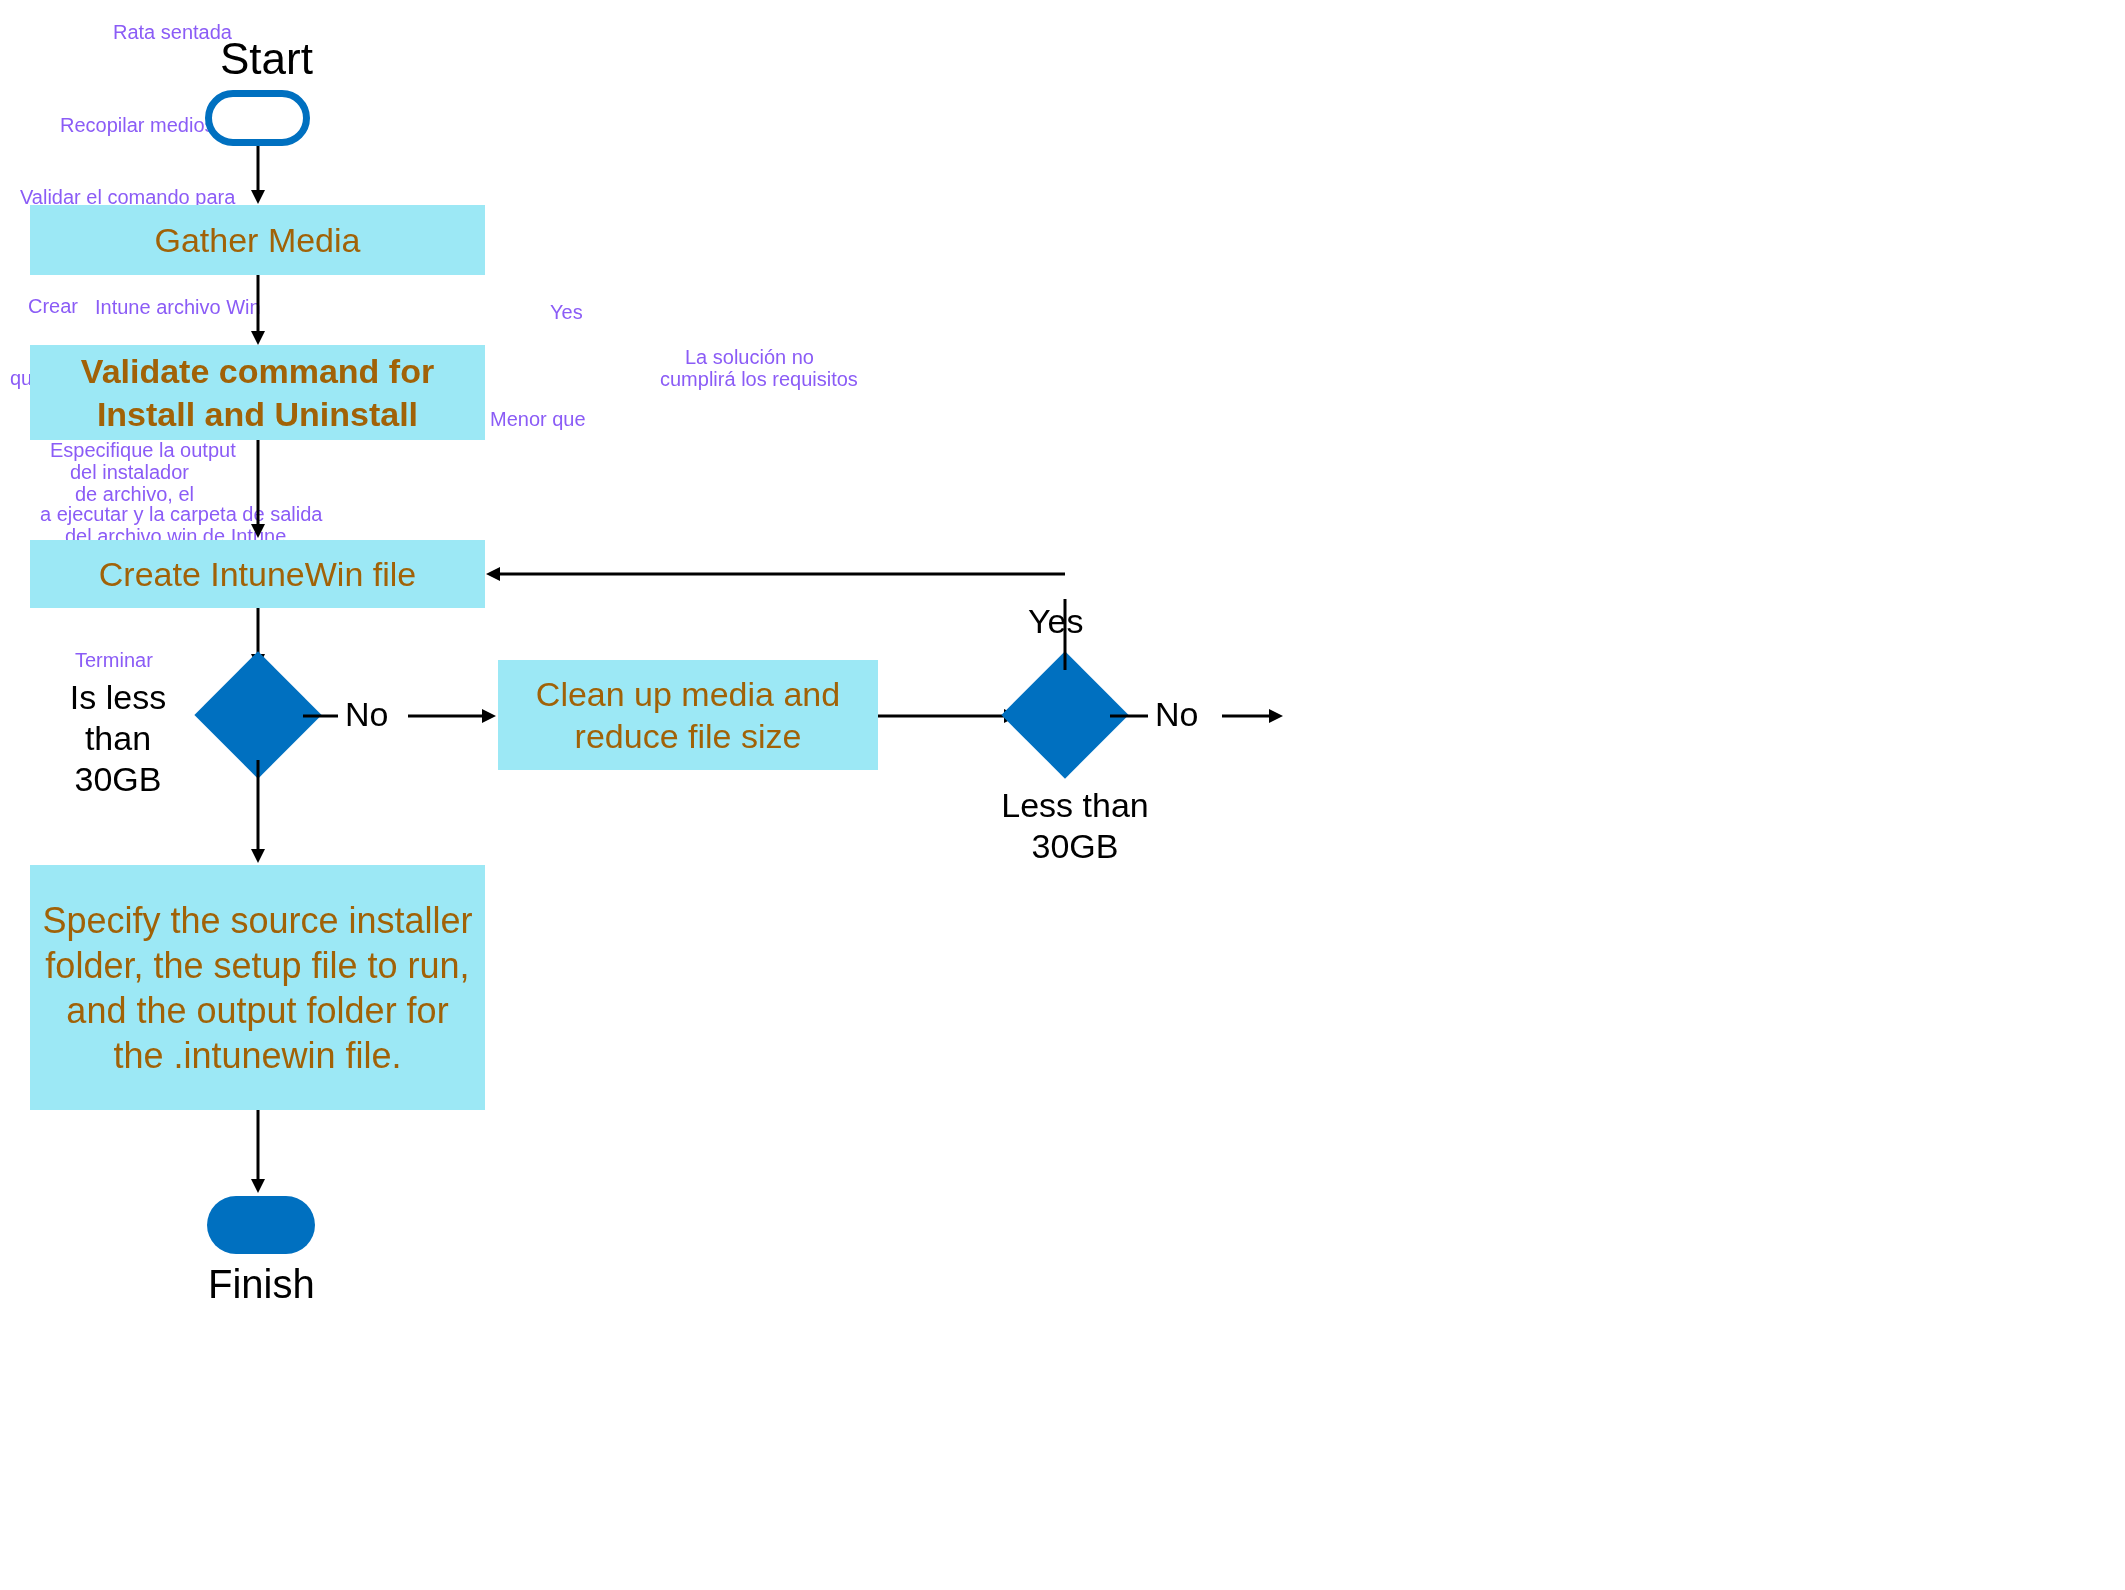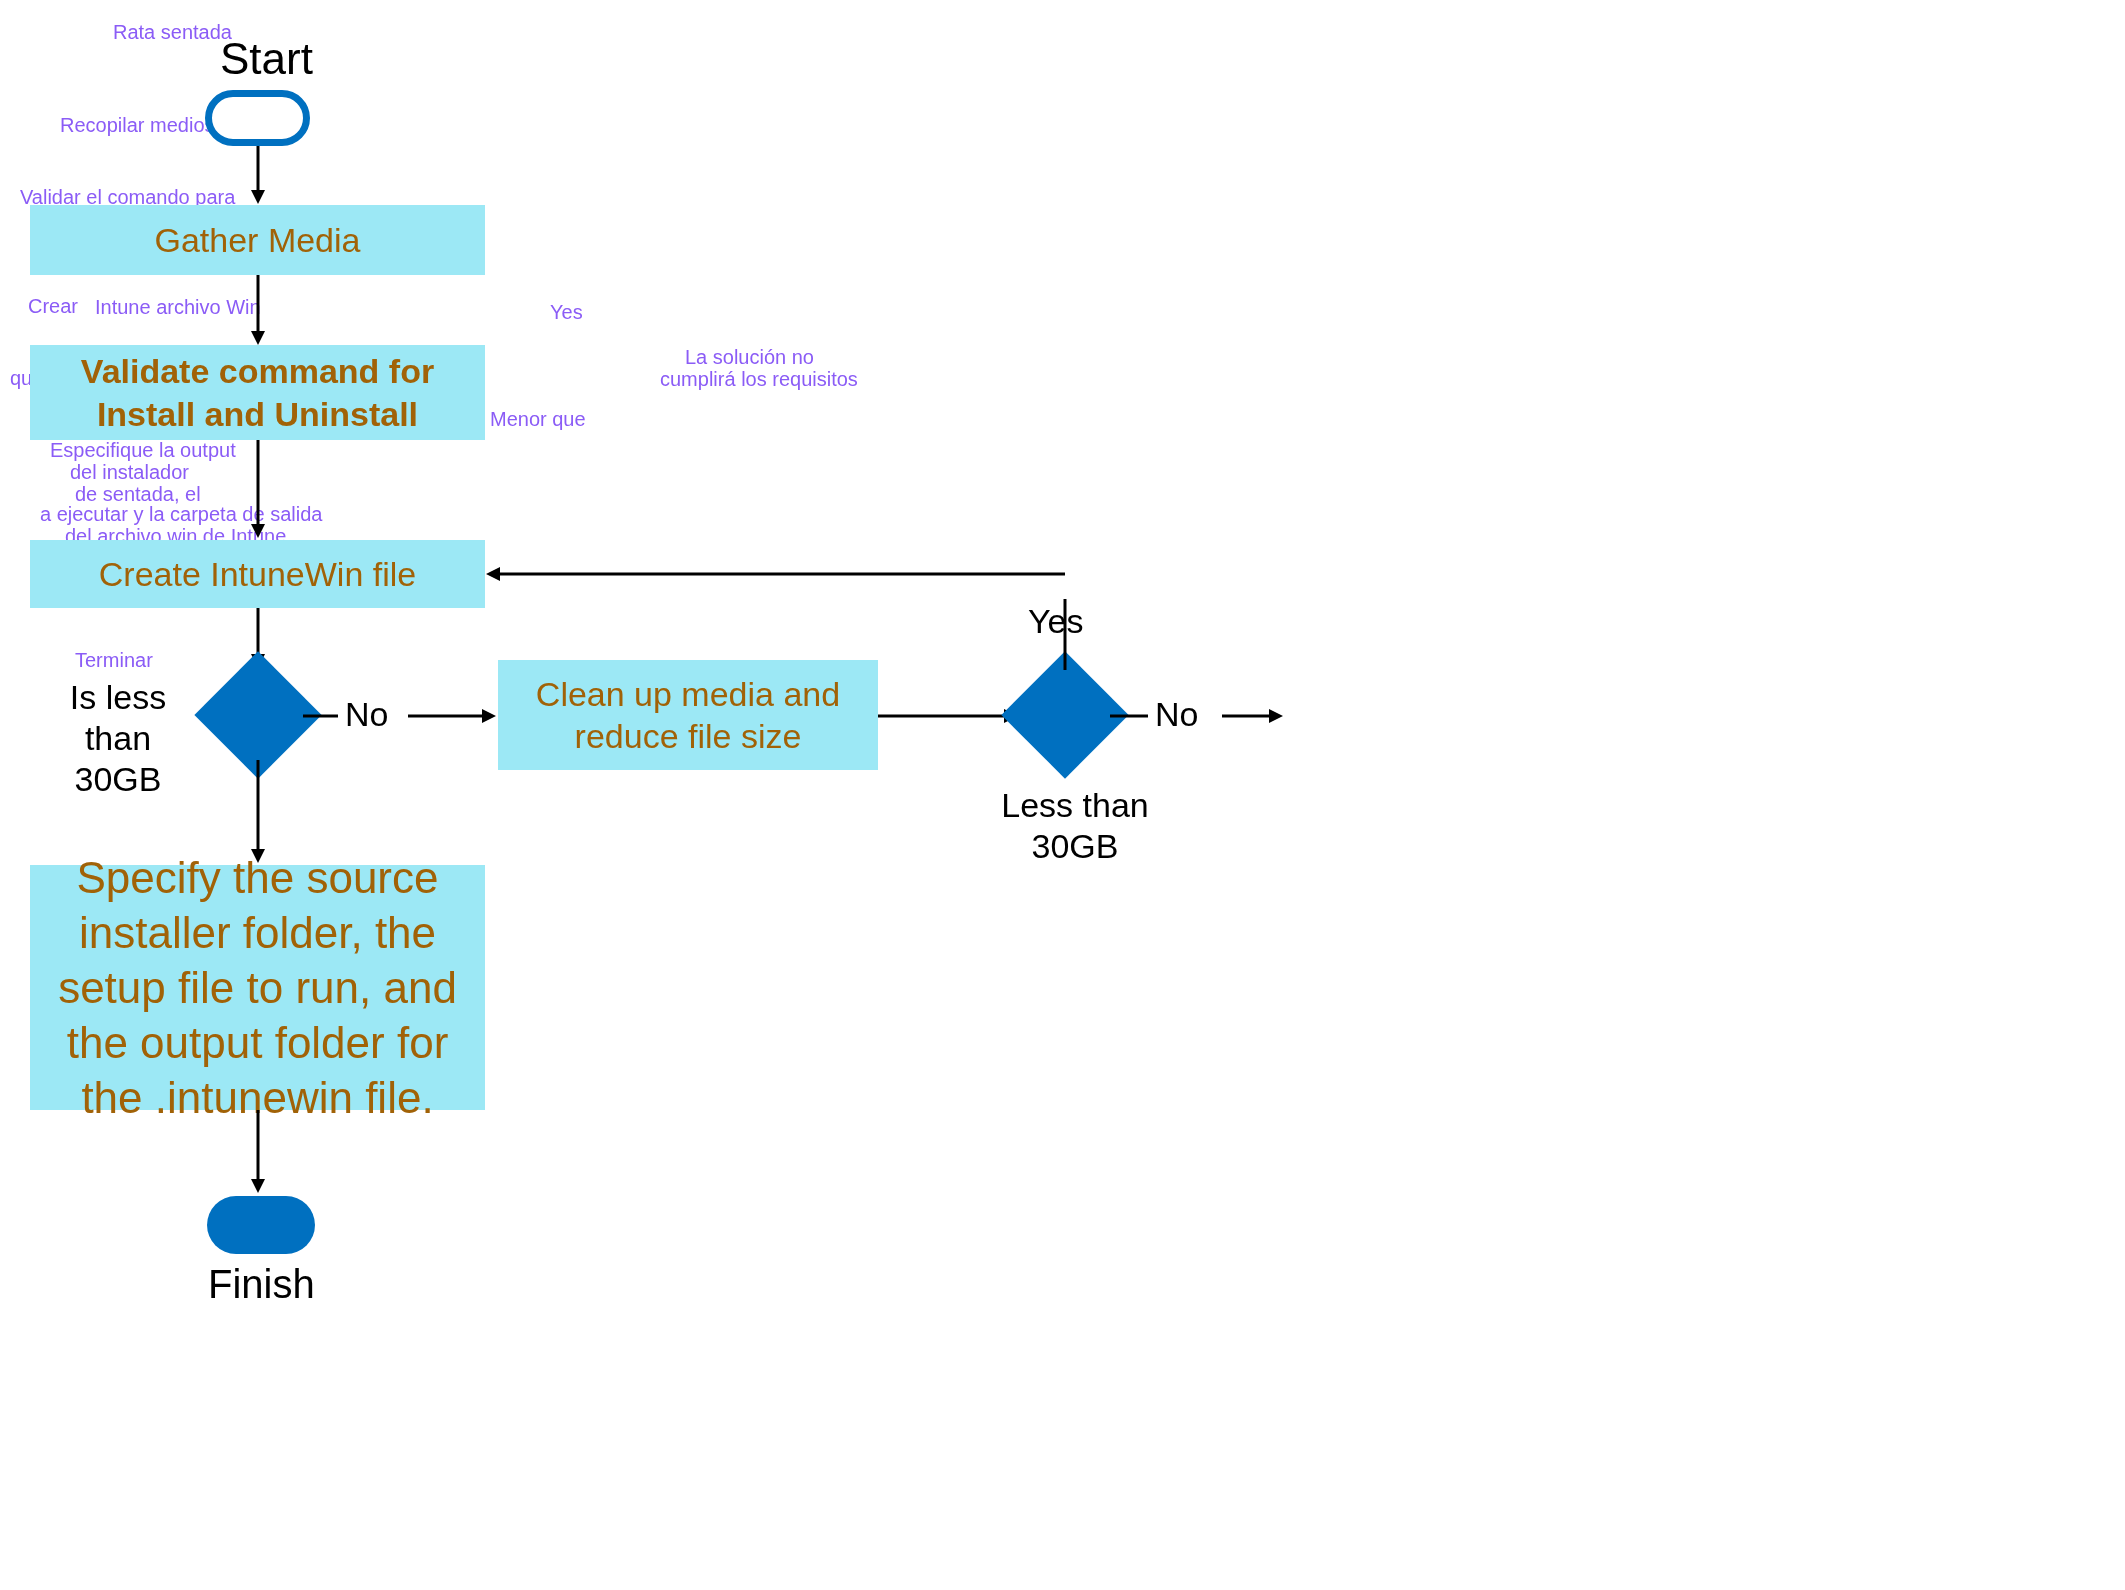--- a/index.html
+++ b/index.html
@@ -117,21 +117,21 @@
   <div class="label-small" style="left:550px;top:300px;">Yes</div>
   <div class="label-small" style="left:50px;top:346px;">Es menor</div>
   <div class="label-small" style="left:10px;top:366px;">que 30 GB</div>
   <div class="label-small" style="left:260px;top:344px;">Limpieza de medios y</div>
   <div class="label-small" style="left:258px;top:366px;">Reducir el tamaño del</div>
   <div class="label-small" style="left:685px;top:345px;">La solución no</div>
   <div class="label-small" style="left:660px;top:367px;">cumplirá los requisitos</div>
   <div class="label-small" style="left:490px;top:407px;">Menor que</div>
   <div class="label-small" style="left:50px;top:438px;">Especifique la output</div>
   <div class="label-small" style="left:70px;top:460px;">del instalador</div>
-  <div class="label-small" style="left:75px;top:482px;">de sentada, el</div>
+  <div class="label-small" style="left:75px;top:482px;">de archivo, el</div>
   <div class="label-small" style="left:40px;top:502px;">a ejecutar y la carpeta de salida</div>
   <div class="label-small" style="left:65px;top:524px;">del archivo win de Intune.</div>
   <div class="label-small" style="left:75px;top:648px;">Terminar</div>
 
   <div class="start-text">Start</div>
   <div class="start-pill"></div>
 
   <svg class="conn" style="left:248px;top:146px;" width="20" height="60">
     <line x1="10" y1="0" x2="10" y2="46" stroke="#000" stroke-width="3"></line>
     <polygon points="10,58 3,44 17,44" fill="#000"></polygon>
@@ -193,21 +193,21 @@
     <line x1="112" y1="10" x2="161" y2="10" stroke="#000" stroke-width="3"></line>
     <polygon points="173,10 159,3 159,17" fill="#000"></polygon>
   </svg>
 
 
   <svg class="conn" style="left:248px;top:760px;" width="20" height="105">
     <line x1="10" y1="0" x2="10" y2="91" stroke="#000" stroke-width="3"></line>
     <polygon points="10,103 3,89 17,89" fill="#000"></polygon>
   </svg>
 
-  <div class="proc-box" style="left:30px;top:865px;width:455px;height:245px;font-size:44px;">Specify the source installer folder, the setup file to run, and the output folder for the .intunewin file.</div>
+  <div class="proc-box" style="left:30px;top:865px;width:455px;height:245px;font-size:36px;">Specify the source installer folder, the setup file to run, and the output folder for the .intunewin file.</div>
 
   <svg class="conn" style="left:248px;top:1110px;" width="20" height="85">
     <line x1="10" y1="0" x2="10" y2="71" stroke="#000" stroke-width="3"></line>
     <polygon points="10,83 3,69 17,69" fill="#000"></polygon>
   </svg>
 
   <div class="finish-pill" style="left:207px;top:1196px;width:108px;height:58px;"></div>
   <div class="finish-text" style="left:208px;top:1262px;">Finish</div>
 
 </div>

